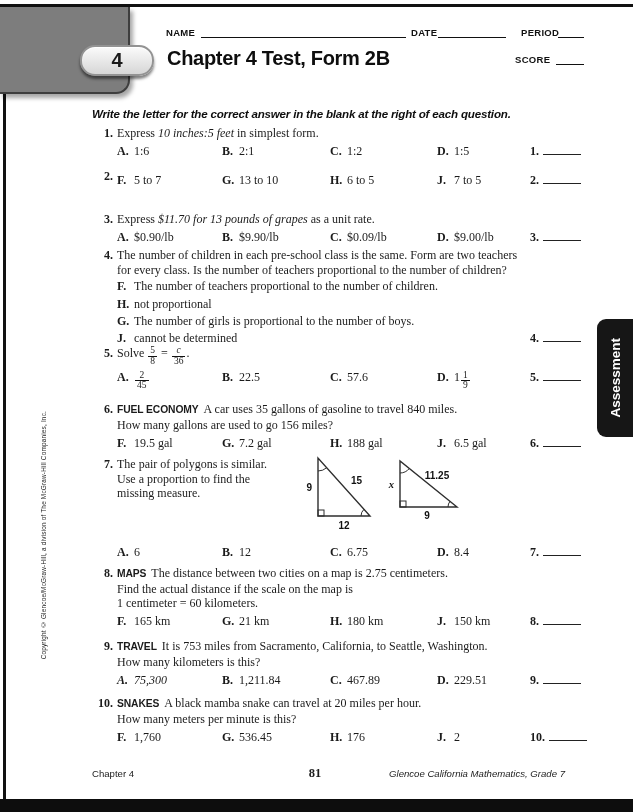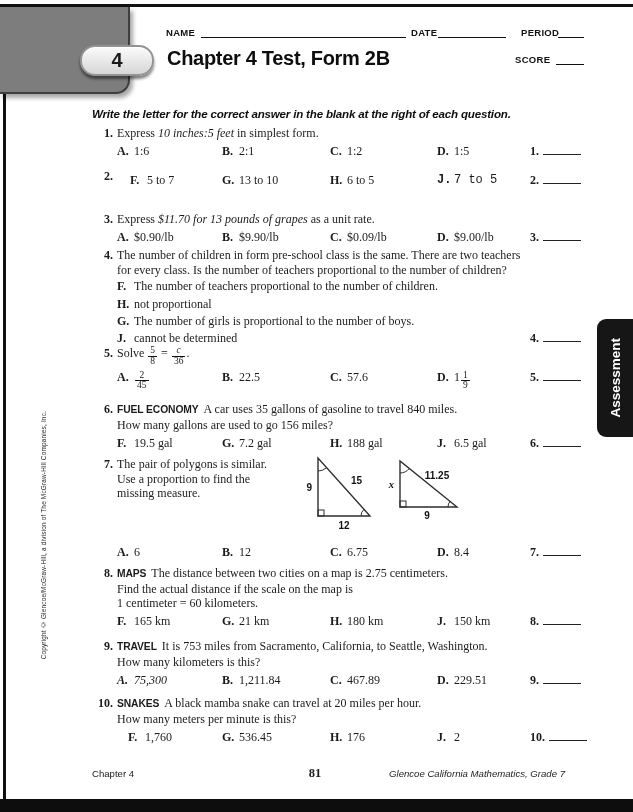--- a/index.html
+++ b/index.html
@@ -112,41 +112,41 @@
           <span class="opt" style="left: 0px;"><span class="olt">A.</span>1:6</span>
           <span class="opt" style="left: 105px;"><span class="olt">B.</span>2:1</span>
           <span class="opt" style="left: 213px;"><span class="olt">C.</span>1:2</span>
           <span class="opt" style="left: 320px;"><span class="olt">D.</span>1:5</span>
           <span class="ans"><b>1.</b><span class="blank"></span></span>
         </div>
       </div>
       <div class="q" style="top: 169px;">
         <div class="q-num">2.</div>
         <div class="opt-row">
-          <span class="opt" style="left: 13px;"><span class="olt">F.</span>5 to 7</span>
+          <span class="opt" style="left: 0px;"><span class="olt">F.</span>5 to 7</span>
           <span class="opt" style="left: 105px;"><span class="olt">G.</span>13 to 10</span>
           <span class="opt" style="left: 213px;"><span class="olt">H.</span>6 to 5</span>
-          <span class="opt" style="left: 320px; font-family: Liberation Mono, monospace;"><span class="olt">J.</span>7 to 5</span>
+          <span class="opt" style="left: 320px;"><span class="olt">J.</span>7 to 5</span>
           <span class="ans"><b>2.</b><span class="blank"></span></span>
         </div>
       </div>
       <div class="q" style="top: 212px;">
         <div class="q-num">3.</div>
         <div class="q-line"><span>Express </span><span class="em">$11.70 for 13 pounds of grapes</span><span> as a unit rate.</span></div>
         <div class="opt-row">
           <span class="opt" style="left: 0px;"><span class="olt">A.</span>$0.90/lb</span>
           <span class="opt" style="left: 105px;"><span class="olt">B.</span>$9.90/lb</span>
           <span class="opt" style="left: 213px;"><span class="olt">C.</span>$0.09/lb</span>
           <span class="opt" style="left: 320px;"><span class="olt">D.</span>$9.00/lb</span>
           <span class="ans"><b>3.</b><span class="blank"></span></span>
         </div>
       </div>
       <div class="q" style="top: 248px;">
         <div class="q-num">4.</div>
-        <div class="q-line"><span>The number of children in form pre-school class is the same. There are two teachers</span></div>
+        <div class="q-line"><span>The number of children in each pre-school class is the same. Form are two teachers</span></div>
         <div class="q-line"><span>for every class. Is the number of teachers proportional to the number of children?</span></div>
         <div class="opt-line" style="margin-top: 1px;"><span class="olt">F.</span>The number of teachers proportional to the number of children.</div>
         <div class="opt-line"><span class="olt">H.</span>not proportional</div>
         <div class="opt-line"><span class="olt">G.</span>The number of girls is proportional to the number of boys.</div>
         <div class="opt-line"><span class="olt">J.</span>cannot be determined<span class="ans"><b>4.</b><span class="blank"></span></span></div>
       </div>
       <div class="q" style="top: 346px;">
         <div class="q-num">5.</div>
         <div class="q-line"><span>Solve </span><span class="frac"><span class="fnum">5</span><span class="fden">8</span></span><span> = </span><span class="frac"><span class="fnum em">c</span><span class="fden">36</span></span><span>.</span></div>
         <div class="opt-row">
@@ -205,21 +205,21 @@
           <span class="opt" style="left: 213px;"><span class="olt">C.</span>467.89</span>
           <span class="opt" style="left: 320px;"><span class="olt">D.</span>229.51</span>
           <span class="ans"><b>9.</b><span class="blank"></span></span>
         </div>
       </div>
       <div class="q" style="top: 696px;">
         <div class="q-num">10.</div>
         <div class="q-line"><span class="lead">SNAKES</span><span>A black mamba snake can travel at 20 miles per hour.</span></div>
         <div class="q-line"><span>How many meters per minute is this?</span></div>
         <div class="opt-row">
-          <span class="opt" style="left: 11px;"><span class="olt">F.</span>1,760</span>
+          <span class="opt" style="left: 0px;"><span class="olt">F.</span>1,760</span>
           <span class="opt" style="left: 105px;"><span class="olt">G.</span>536.45</span>
           <span class="opt" style="left: 213px;"><span class="olt">H.</span>176</span>
           <span class="opt" style="left: 320px;"><span class="olt">J.</span>2</span>
           <span class="ans"><b>10.</b><span class="blank"></span></span>
         </div>
       </div>
     </div>
 
   <svg class="figure" viewBox="0 0 200 80">
 

